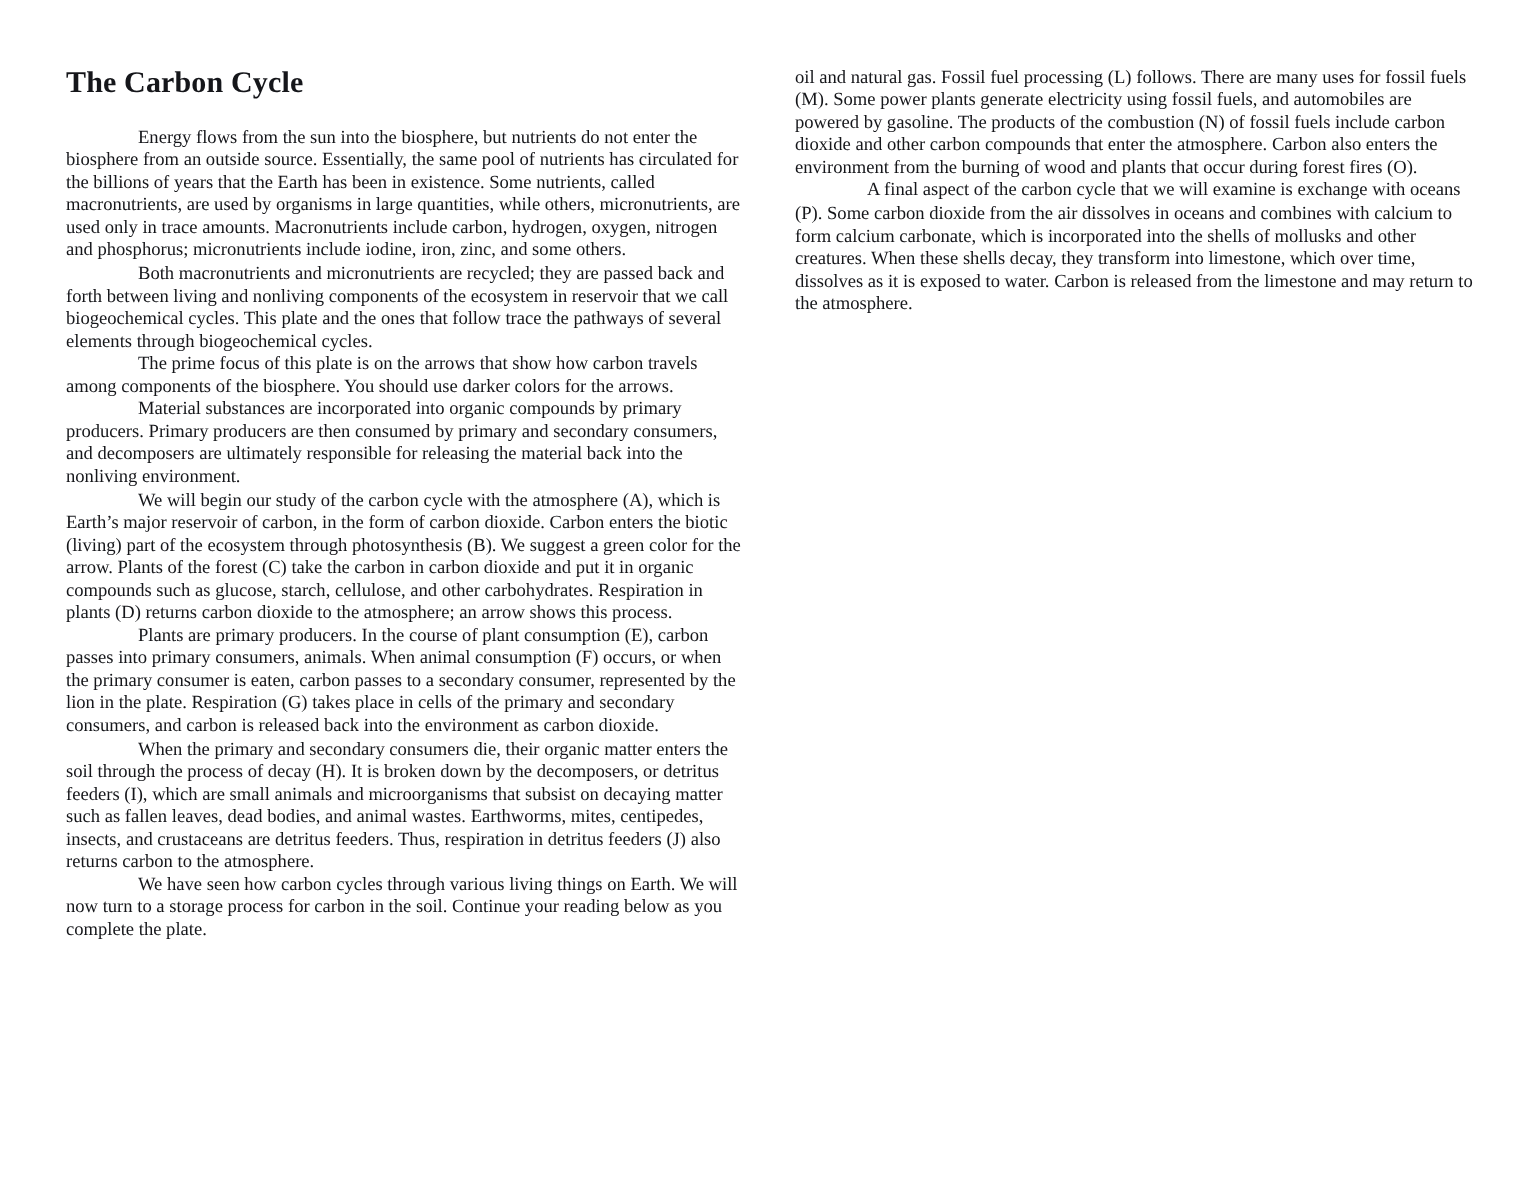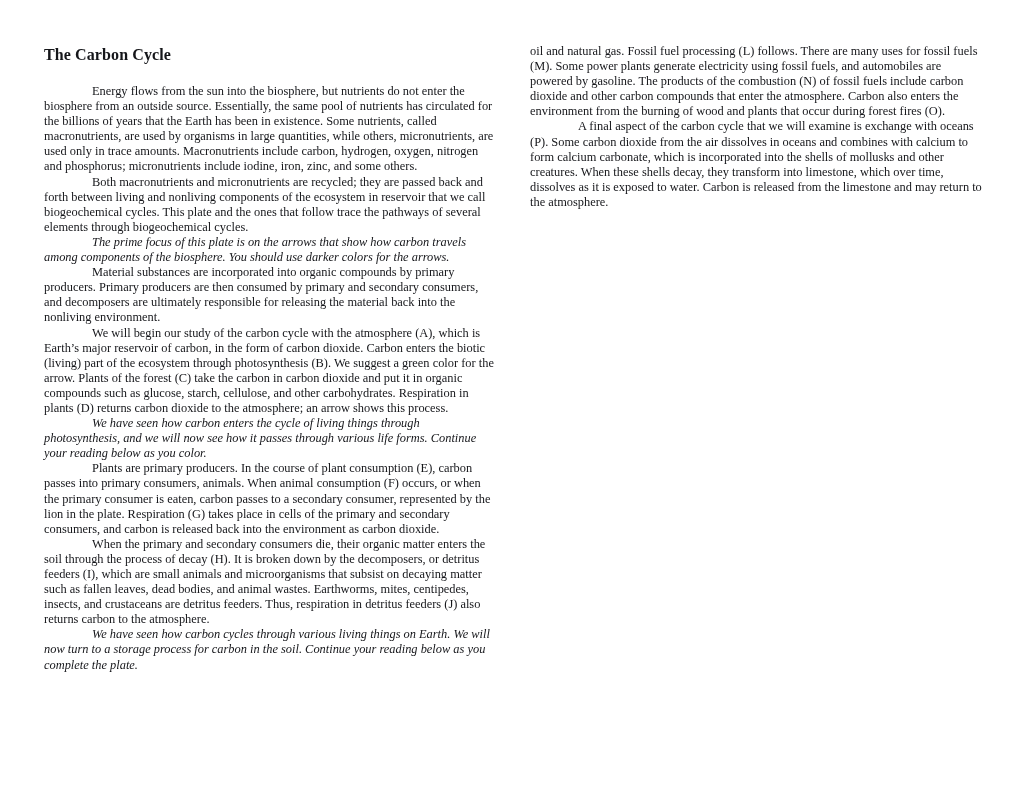--- a/index.html
+++ b/index.html
@@ -34,52 +34,50 @@
   #left-column {
     left: 44px;
     width: 452px;
   }
   #right-column {
     left: 530px;
     width: 455px;
   }
 
   .doc-title {
-    font-size: 16px;
+    font-size: 20px;
     font-weight: bold;
     letter-spacing: 0.1px;
     margin: 0 0 18px 0;
     line-height: 22px;
   }
 
   p.para {
     margin: 0;
     text-indent: 48px;
     hyphens: none;
   }
   p.para.noindent {
     text-indent: 0;
   }
   p.para.italic {
-    font-style: italic;
   }
 </style>
 </head>
 <body>
 
 <div id="page">
 
   <div id="left-column" class="column">
     <h1 class="doc-title">The Carbon Cycle</h1>
     <p class="para">Energy flows from the sun into the biosphere, but nutrients do not enter the biosphere from an outside source. Essentially, the same pool of nutrients has circulated for the billions of years that the Earth has been in existence. Some nutrients, called macronutrients, are used by organisms in large quantities, while others, micronutrients, are used only in trace amounts. Macronutrients include carbon, hydrogen, oxygen, nitrogen and phosphorus; micronutrients include iodine, iron, zinc, and some others.</p>
     <p class="para">Both macronutrients and micronutrients are recycled; they are passed back and forth between living and nonliving components of the ecosystem in reservoir that we call biogeochemical cycles. This plate and the ones that follow trace the pathways of several elements through biogeochemical cycles.</p>
     <p class="para italic">The prime focus of this plate is on the arrows that show how carbon travels among components of the biosphere. You should use darker colors for the arrows.</p>
     <p class="para">Material substances are incorporated into organic compounds by primary producers. Primary producers are then consumed by primary and secondary consumers, and decomposers are ultimately responsible for releasing the material back into the nonliving environment.</p>
     <p class="para">We will begin our study of the carbon cycle with the atmosphere (A), which is Earth’s major reservoir of carbon, in the form of carbon dioxide. Carbon enters the biotic (living) part of the ecosystem through photosynthesis (B). We suggest a green color for the arrow.  Plants of the forest (C) take the carbon in carbon dioxide and put it in organic compounds such as glucose, starch, cellulose, and other carbohydrates.  Respiration in plants (D) returns carbon dioxide to the atmosphere; an arrow shows this process.</p>
-    <p class="para italic">We have seen how carbon enters the cycle of living things through photosynthesis, and we will now see how it passes through various life forms. Continue your reading below as you color.</p>
     <p class="para">Plants are primary producers. In the course of plant consumption (E), carbon passes into primary consumers, animals. When animal consumption (F) occurs, or when the primary consumer is eaten, carbon passes to a secondary consumer, represented by the lion in the plate. Respiration (G) takes place in cells of the primary and secondary consumers, and carbon is released back into the environment as carbon dioxide.</p>
     <p class="para">When the primary and secondary consumers die, their organic matter enters the soil through the process of decay (H). It is broken down by the decomposers, or detritus feeders (I), which are small animals and microorganisms that subsist on decaying matter such as fallen leaves, dead bodies, and animal wastes. Earthworms, mites, centipedes, insects, and crustaceans are detritus feeders. Thus, respiration in detritus feeders (J) also returns carbon to the atmosphere.</p>
     <p class="para italic">We have seen how carbon cycles through various living things on Earth. We will now turn to a storage process for carbon in the soil. Continue your reading below as you complete the plate.</p>
   </div>
 
   <div id="right-column" class="column">
     <p class="para noindent">oil and natural gas. Fossil fuel processing (L) follows. There are many uses for fossil fuels (M). Some power plants generate electricity using fossil fuels, and automobiles are powered by gasoline. The products of the combustion (N) of fossil fuels include carbon dioxide and other carbon compounds that enter the atmosphere. Carbon also enters the environment from the burning of wood and plants that occur during forest fires (O).</p>
     <p class="para">A final aspect of the carbon cycle that we will examine is exchange with oceans (P). Some carbon dioxide from the air dissolves in oceans and combines with calcium to form calcium carbonate, which is incorporated into the shells of mollusks and other creatures. When these shells decay, they transform into limestone, which over time, dissolves as it is exposed to water. Carbon is released from the limestone and may return to the atmosphere.</p>
 
   </div>

